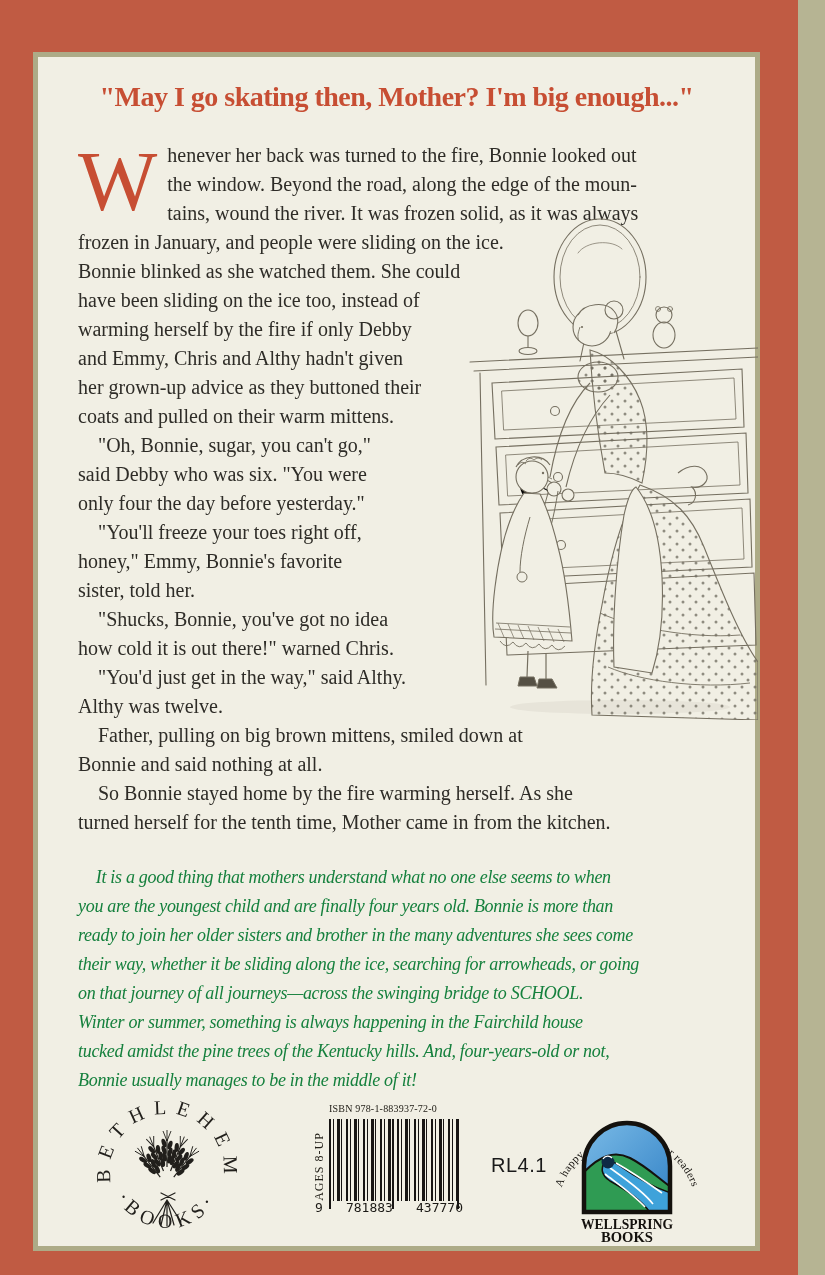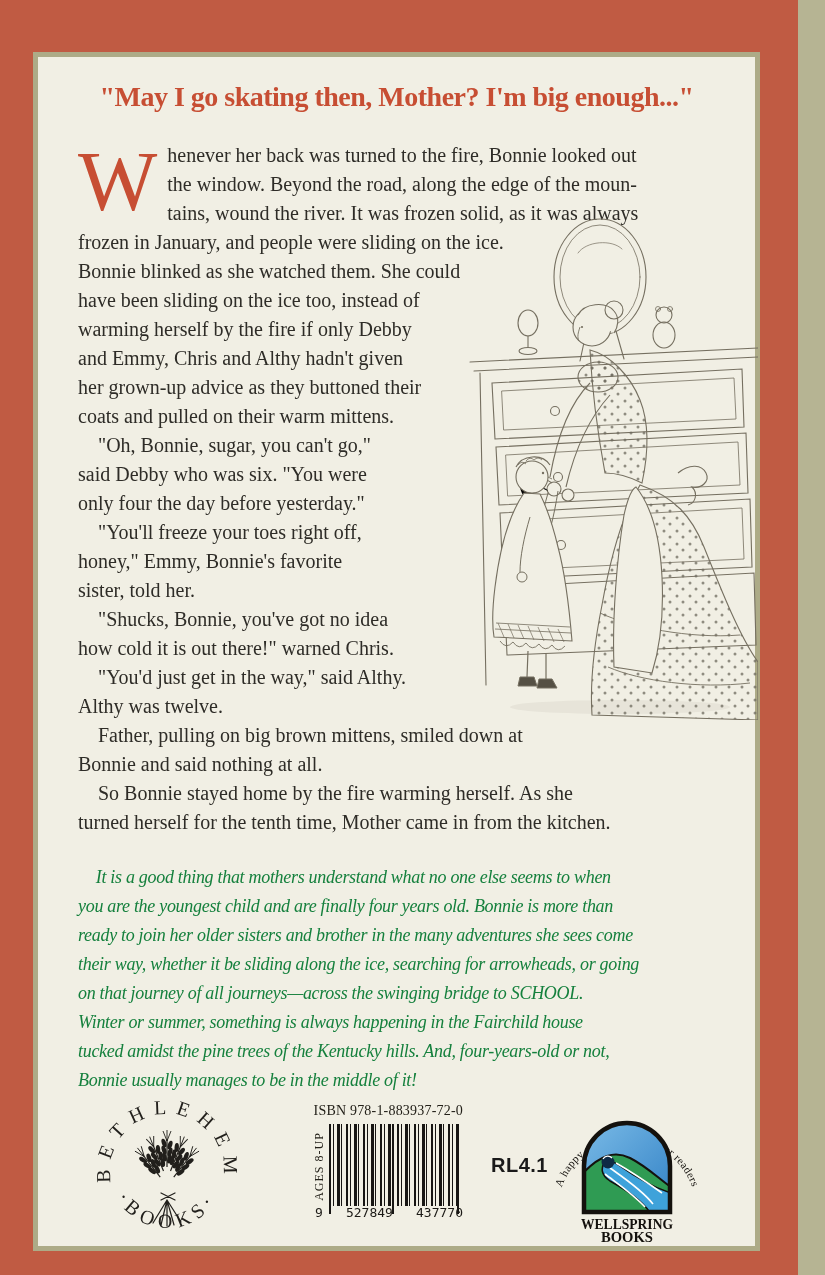--- a/index.html
+++ b/index.html
@@ -12,37 +12,37 @@
             font-size:28px;font-weight:600;letter-spacing:-0.5px;color:#c74e33;}
   .story{position:absolute;left:40px;top:84px;font-size:20px;line-height:29px;
          color:#2e2c27;white-space:pre;}
   .dropcap{float:left;font-size:84px;line-height:76px;height:84px;padding:3px 10px 0 0;
            color:#c74e33;font-weight:500;}
   .illus{position:absolute;left:402px;top:158px;width:318px;height:505px;pointer-events:none;}
   .blurb{position:absolute;left:40px;top:806px;font-size:18px;font-style:italic;
          letter-spacing:-0.3px;line-height:29px;color:#15803d;white-space:pre;}
   .beth{position:absolute;left:59px;top:1042px;width:140px;height:140px;}
   .isbnblk{position:absolute;left:265px;top:1046px;width:160px;height:130px;}
-  .isbn-text{font-size:14px;letter-spacing:0.2px;text-align:right;color:#232019;}
+  .isbn-text{font-size:10px;letter-spacing:0.2px;text-align:center;color:#232019;}
   .bars-wrap{position:relative;margin:5px 0 0 26px;width:130px;height:96px;}
   .bars{position:absolute;left:0;right:0;top:0;bottom:14px;
         background:repeating-linear-gradient(90deg,
           #171513 0 2px, transparent 2px 4px,
           #171513 4px 5px, transparent 5px 8px,
           #171513 8px 11px, transparent 11px 12px,
           #171513 12px 13px, transparent 13px 17px);}
   .guard{position:absolute;top:0;width:2px;height:90px;background:#171513;}
   .g1{left:0;} .g2{left:63px;} .g3{right:0;}
   .digits{position:absolute;left:-14px;bottom:0;width:148px;display:flex;
           justify-content:space-between;font-family:"DejaVu Sans Mono",monospace;
           font-size:13px;color:#1c1a16;}
   .ages{position:absolute;left:-21px;top:56px;width:74px;text-align:center;
         transform:rotate(-90deg);font-size:12px;letter-spacing:1px;color:#232019;}
   .rl{position:absolute;left:453px;top:1097px;font-family:"Liberation Sans",sans-serif;
-      font-weight:700;font-size:20px;letter-spacing:0.5px;color:#1a1a1a;}
+      font-weight:400;font-size:20px;letter-spacing:0.5px;color:#1a1a1a;}
   .well{position:absolute;left:512px;top:1035px;width:154px;height:150px;}
   svg text{font-family:"Liberation Serif",serif;}
 </style>
 </head>
 <body>
 
 <div class="sage-band"></div>
 
 <div class="page">
 
@@ -197,21 +197,21 @@
   <div class="isbnblk">
     <div class="isbn-text">ISBN 978-1-883937-72-0</div>
     <div class="ages">AGES 8-UP</div>
     <div class="bars-wrap">
       <div class="bars"></div>
       <div class="guard g1"></div>
       <div class="guard g2"></div>
       <div class="guard g3"></div>
       <div class="digits">
         <span>9</span>
-        <span>527849</span>
+        <span>781883</span>
         <span>437770</span>
       </div>
     </div>
   </div>
 
   <div class="rl">RL4.1</div>
 
   <div class="well">
     <svg viewBox="0 0 154 150" width="154" height="150">
       <defs>

